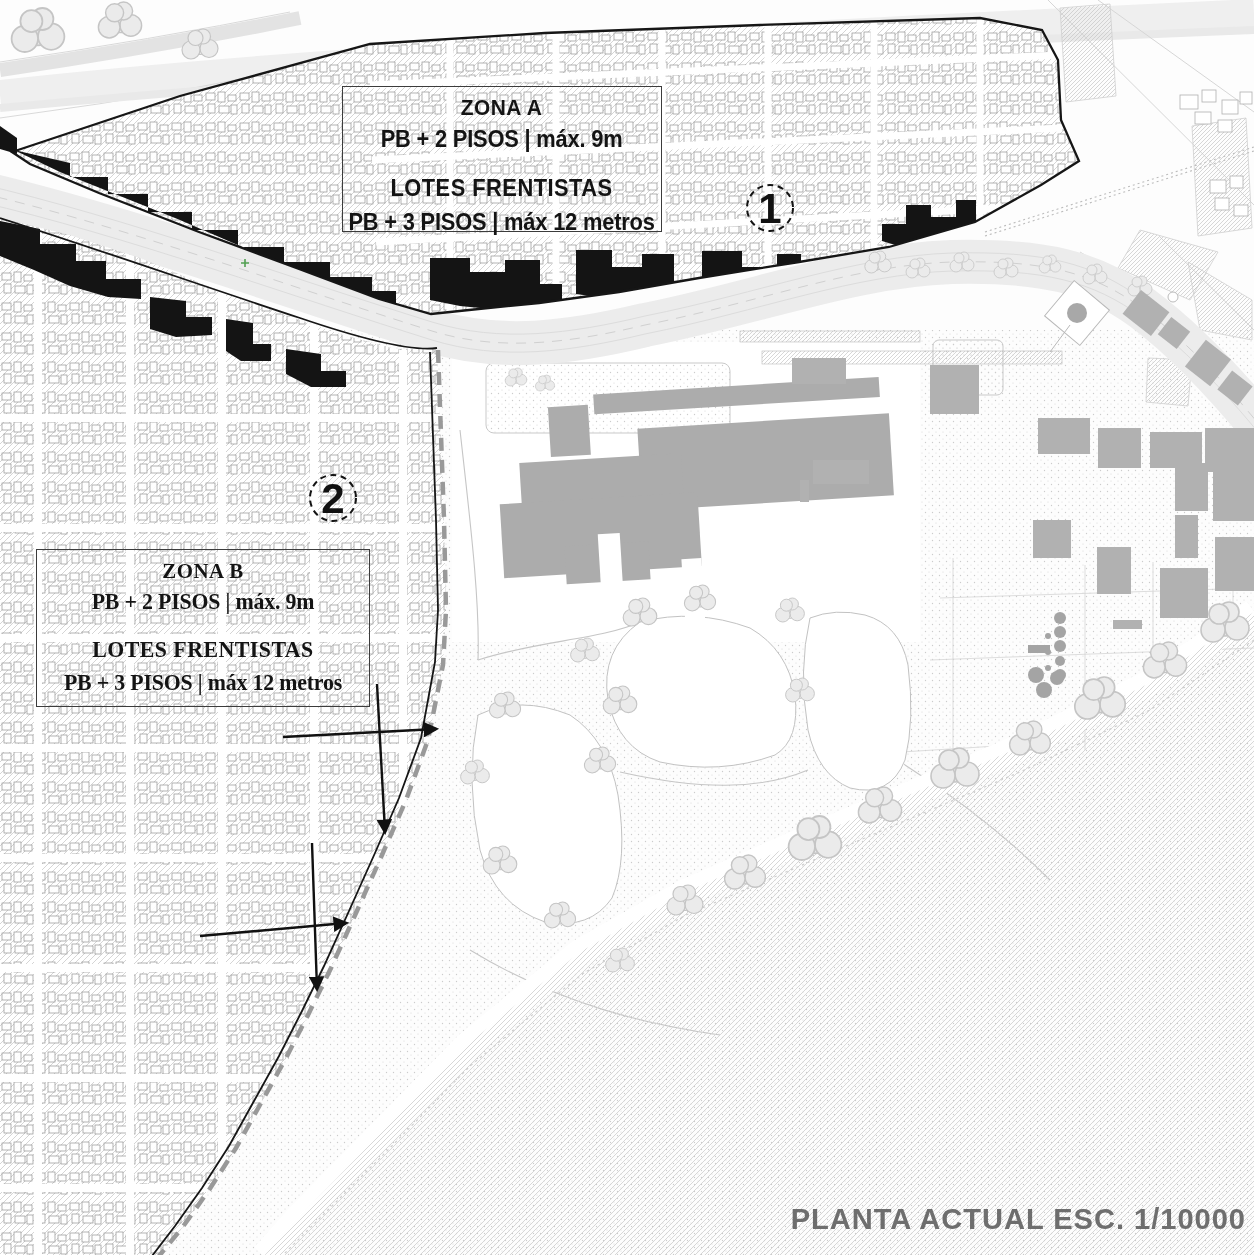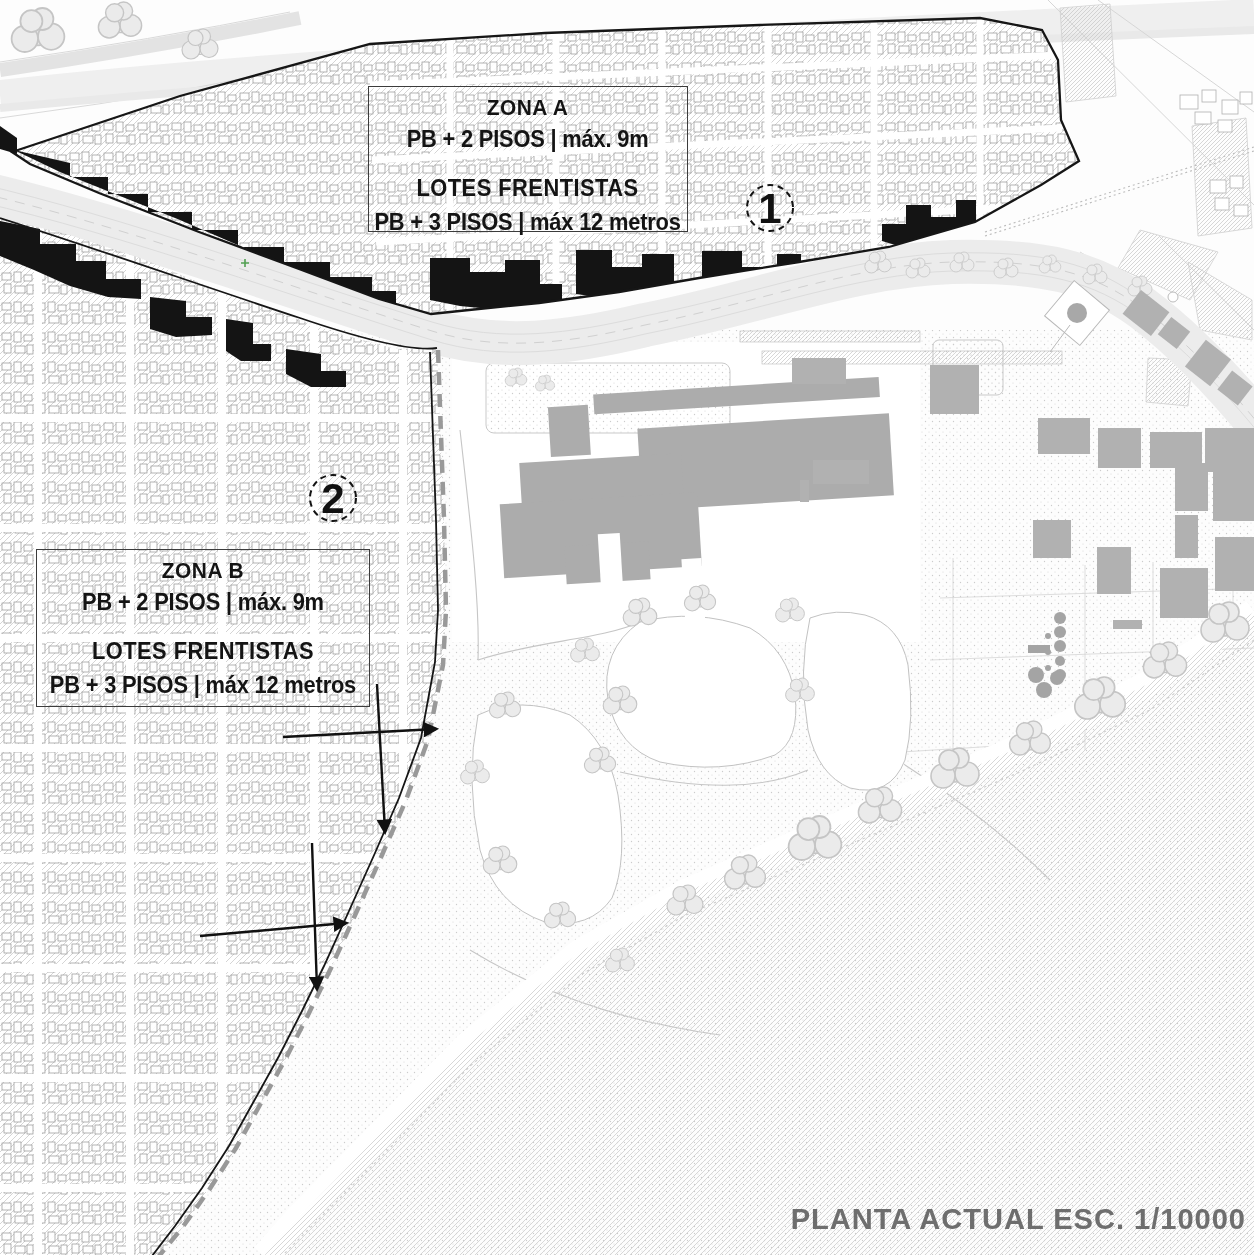--- a/index.html
+++ b/index.html
@@ -315,29 +315,29 @@
   <g>
     <circle cx="770" cy="208" r="23" fill="none" stroke="#141414" stroke-width="2" stroke-dasharray="6 4.5"></circle>
     <text x="770" y="223" text-anchor="middle" font-size="42" font-weight="bold" fill="#111" font-family="Liberation Sans, sans-serif">1</text>
   </g>
   <g>
     <circle cx="333" cy="498" r="23" fill="none" stroke="#141414" stroke-width="2" stroke-dasharray="6 4.5"></circle>
     <text x="333" y="513" text-anchor="middle" font-size="42" font-weight="bold" fill="#111" font-family="Liberation Sans, sans-serif">2</text>
   </g>
 </svg>
 
-<div class="zone-box" style="left:368px;top:86px;width:318px;height:144px;">
+<div class="zone-box" style="left:342px;top:86px;width:318px;height:144px;">
   <div class="inner">
     <div class="z-title">ZONA A</div>
     <div class="z-rule1">PB + 2 PISOS | máx. 9m</div>
     <div class="z-head">LOTES FRENTISTAS</div>
     <div class="z-rule2">PB + 3 PISOS | máx 12 metros</div>
   </div>
 </div>
-<div class="zone-box" style="left:36px;top:549px;width:332px;height:156px;">
+<div class="zone-box" style="left:36px;top:549px;width:332px;height:156px;font-family:Liberation Serif, serif;">
   <div class="inner">
     <div class="z-title">ZONA B</div>
     <div class="z-rule1">PB + 2 PISOS | máx. 9m</div>
     <div class="z-head">LOTES FRENTISTAS</div>
     <div class="z-rule2">PB + 3 PISOS | máx 12 metros</div>
   </div>
 </div>
 
 <div id="caption">PLANTA ACTUAL ESC. 1/10000</div>
 </div>

